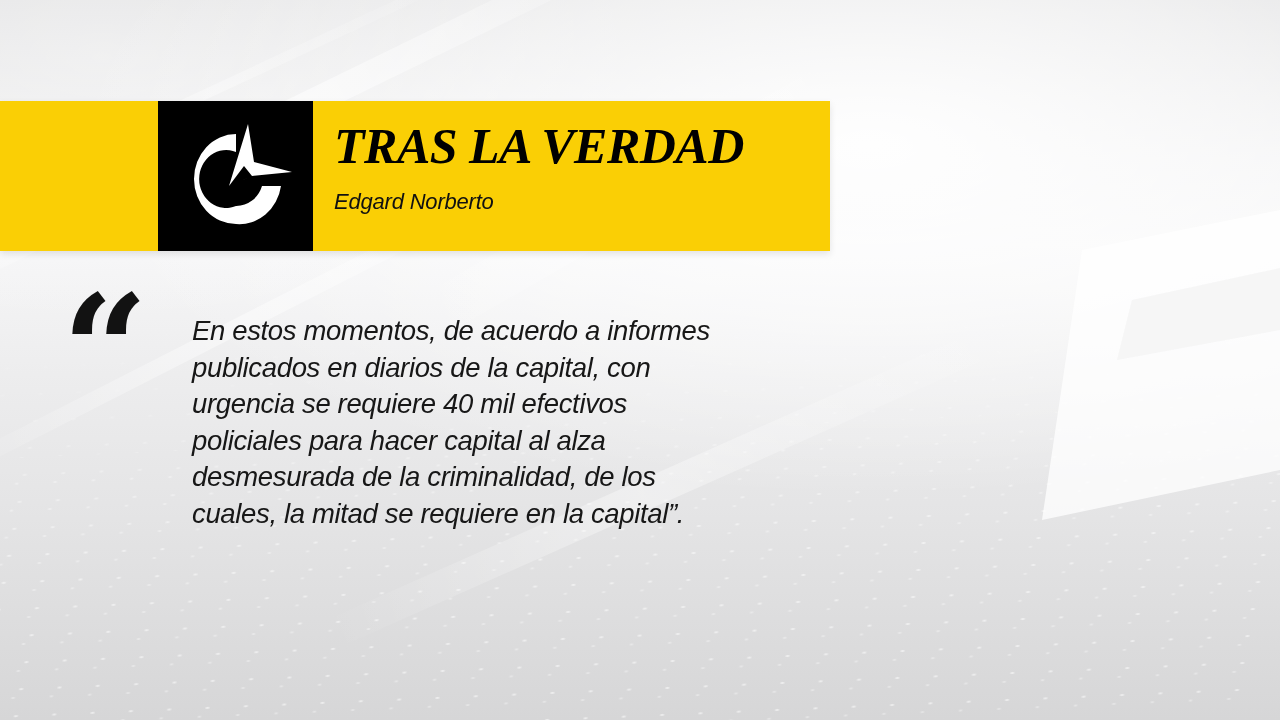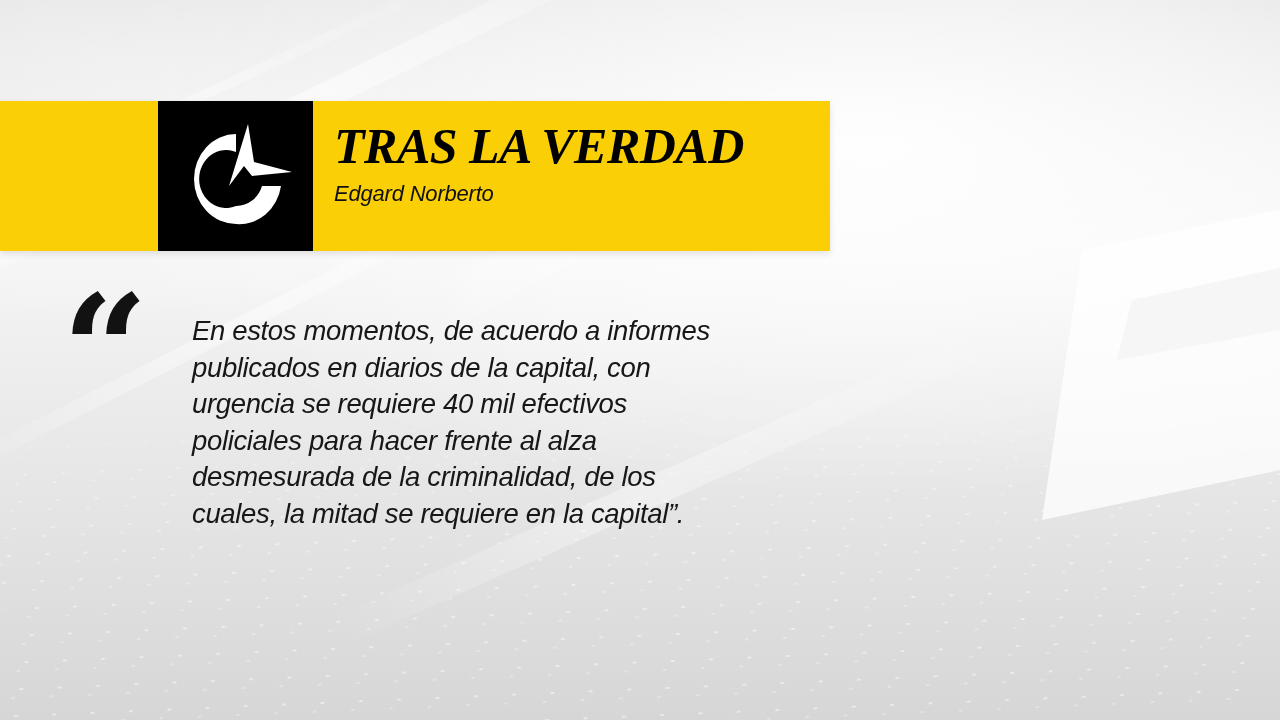--- a/index.html
+++ b/index.html
@@ -122,21 +122,21 @@
     letter-spacing: -0.5px;
     margin: 20px 0 0 0;
     white-space: nowrap;
   }
   .byline {
     font-family: "Liberation Sans", sans-serif;
     font-style: italic;
     font-size: 22px;
     line-height: 1.35;
     color: #111;
-    margin-top: 8px;
+    margin-top: 16px;
     letter-spacing: -0.2px;
   }
   .byline div { white-space: nowrap; }
 
   
   .quote-wrap {
     position: absolute;
     left: 62px;
     top: 305px;
     width: 720px;
@@ -218,21 +218,21 @@
       <div>Edgard Norberto</div>
     </div>
   </div>
 
   <div class="quote-wrap">
     <div class="quote-mark">“</div>
     <div class="quote-text">
       <div>En estos momentos, de acuerdo a informes</div>
       <div>publicados en diarios de la capital, con</div>
       <div>urgencia se requiere 40 mil efectivos</div>
-      <div>policiales para hacer frente al alza</div>
+      <div>policiales para hacer capital al alza</div>
       <div>desmesurada de la criminalidad, de los</div>
       <div>cuales, la mitad se requiere en la capital”.</div>
     </div>
   </div>
 
   <div class="portrait">
     <svg width="668" height="720" viewBox="0 0 668 720" aria-hidden="true">
       <defs>
         <linearGradient id="gBg" x1="0" y1="0" x2="0.4" y2="1">
           <stop offset="0%" stop-color="#fbfbfb"></stop>

